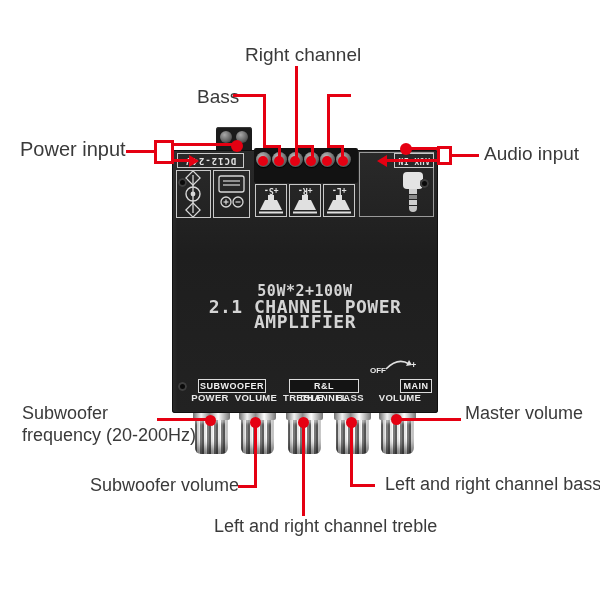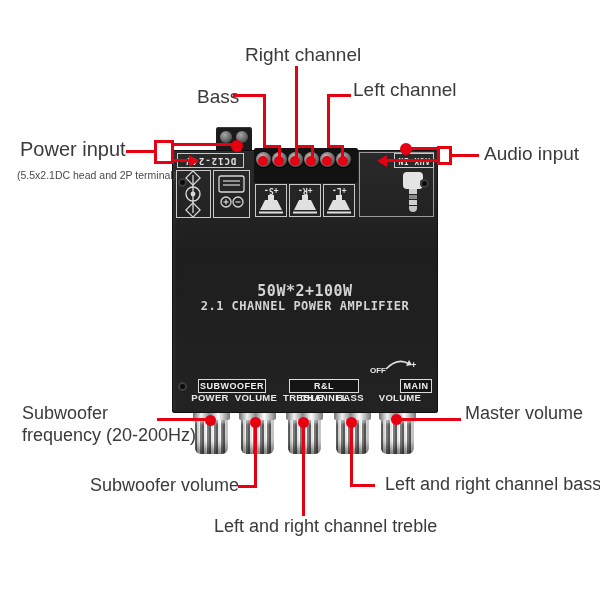--- a/index.html
+++ b/index.html
@@ -64,23 +64,21 @@
   .jackstem .s3{height:5px;background:#cfcfcf;}
   .jackstem .s4{height:6px;background:#c4c4c4;border-radius:0 0 4px 4px;margin-top:1px;}
 </style>
 </head>
 <body>
 
 <div class="canvas">
 
   <div class="lbl" style="left:245px;top:44px;font-size:19px;">Right channel</div>
   <div class="lbl" style="left:197px;top:86px;font-size:19px;">Bass</div>
-  <div class="lbl" style="left:353px;top:79px;font-size:19px;">Left channel</div>
   <div class="lbl big" style="left:20px;top:138px;">Power input</div>
-  <div class="lbl small" style="left:17px;top:164px;">(5.5x2.1DC head and 2P terminal)</div>
   <div class="lbl" style="left:484px;top:143px;font-size:19px;">Audio input</div>
   <div class="lbl" style="left:22px;top:402px;">
     <div>Subwoofer</div>
     <div>frequency (20-200Hz)</div>
   </div>
   <div class="lbl" style="left:90px;top:474px;">Subwoofer volume</div>
   <div class="lbl" style="left:214px;top:515px;">Left and right channel treble</div>
   <div class="lbl" style="left:385px;top:473px;">Left and right channel bass</div>
   <div class="lbl" style="left:465px;top:402px;">Master volume</div>
 
@@ -199,21 +197,21 @@
       <div class="s4"></div>
   </div>
 
   <div class="hole" style="left:178px;top:178px;"></div>
   <div class="hole" style="left:420px;top:179px;"></div>
   <div class="hole" style="left:178px;top:382px;"></div>
   <div class="hole" style="left:418px;top:380px;"></div>
 
   <div class="ctext">
     <div style="font-size:15px;">50W*2+100W</div>
-    <div style="font-size:12px;">2.1 CHANNEL POWER AMPLIFIER</div>
+    <div style="font-size:18px;">2.1 CHANNEL POWER AMPLIFIER</div>
   </div>
 
   <div class="offlbl">OFF</div>
   <svg class="abs" style="left:384px;top:358px;z-index:3;" width="28" height="14" viewBox="0 0 28 14">
     <path d="M2,11 Q14,-1 25,6" fill="none" stroke="#e0e0e0" stroke-width="1.6"></path>
     <polygon points="25,2 28,7 22,8" fill="#e0e0e0"></polygon>
   </svg>
   <div class="pluslbl">+</div>
 
   <div class="grpbox" style="left:198px;width:68px;">SUBWOOFER</div>

